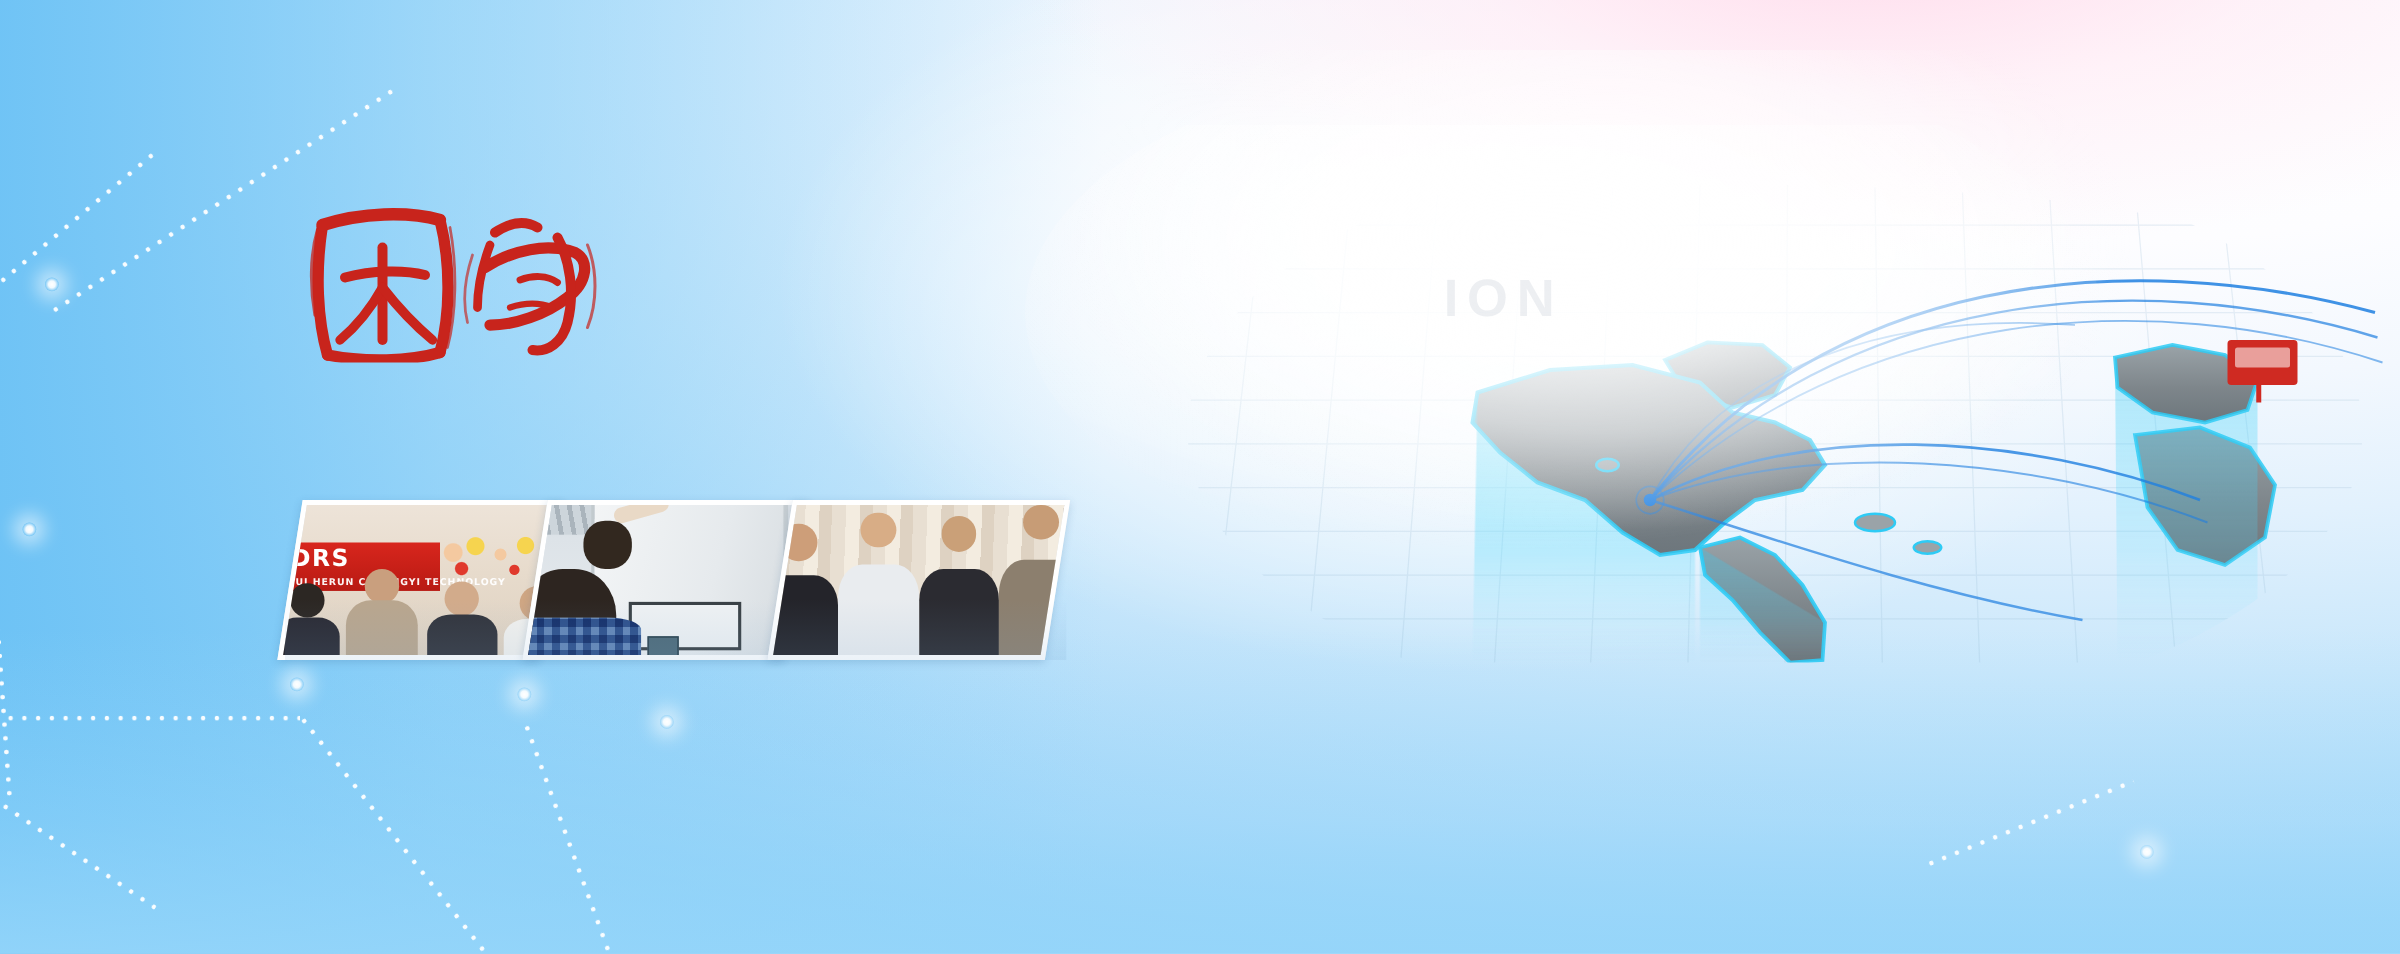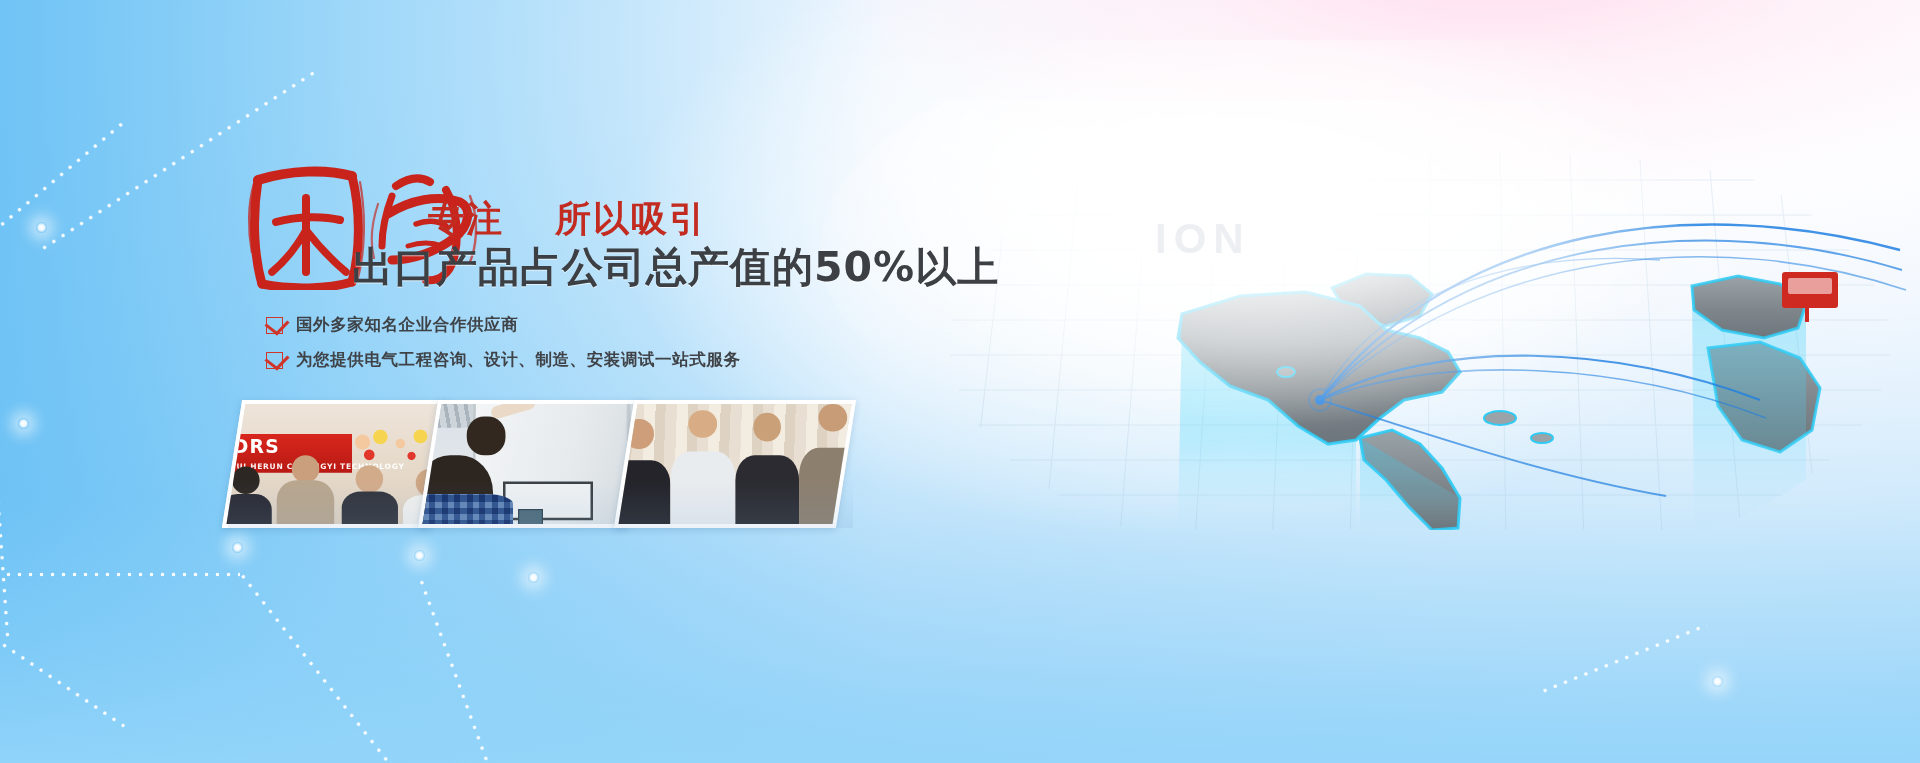--- a/index.html
+++ b/index.html
@@ -367,38 +367,22 @@
                    C 196 92, 172 100, 152 100" stroke-width="9"></path>
           <path d="M206 30 C 216 48, 220 74, 214 98 C 210 114, 198 122, 186 120" stroke-width="8"></path>
           <path d="M176 64 C 186 60, 198 60, 206 66" stroke-width="5.5"></path>
           <path d="M168 86 C 180 82, 192 82, 202 86" stroke-width="5"></path>
           <path d="M230 36 C 238 56, 238 82, 230 102" stroke-width="2.4" opacity=".7"></path>
           <path d="M138 44 C 132 62, 130 82, 134 98" stroke-width="2.2" opacity=".65"></path>
         </g>
       </svg>
     </div>
 
-    <div class="line-red">
-      <span>专注</span>
-      <span class="gap"></span>
-      <span>所以吸引</span>
-    </div>
-
-    <div class="line-main">出口产品占公司总产值的50%以上</div>
-
-    <div class="bullets">
-      <div class="bullet">
-        <span class="chk"></span>
-        <span class="btxt">国外多家知名企业合作供应商</span>
-      </div>
-      <div class="bullet">
-        <span class="chk"></span>
-        <span class="btxt">为您提供电气工程咨询、设计、制造、安装调试一站式服务</span>
-      </div>
-    </div>
+
+
   </div>
 
   <div class="strip">
 
     <div class="ph ph1">
       <div class="ph-inner p1">
         <div class="deco"></div>
         <div class="banner"></div>
         <div class="bannertxt">HDRS</div>
         <div class="bannersub">ANHUI HERUN CHUANGYI TECHNOLOGY</div>

